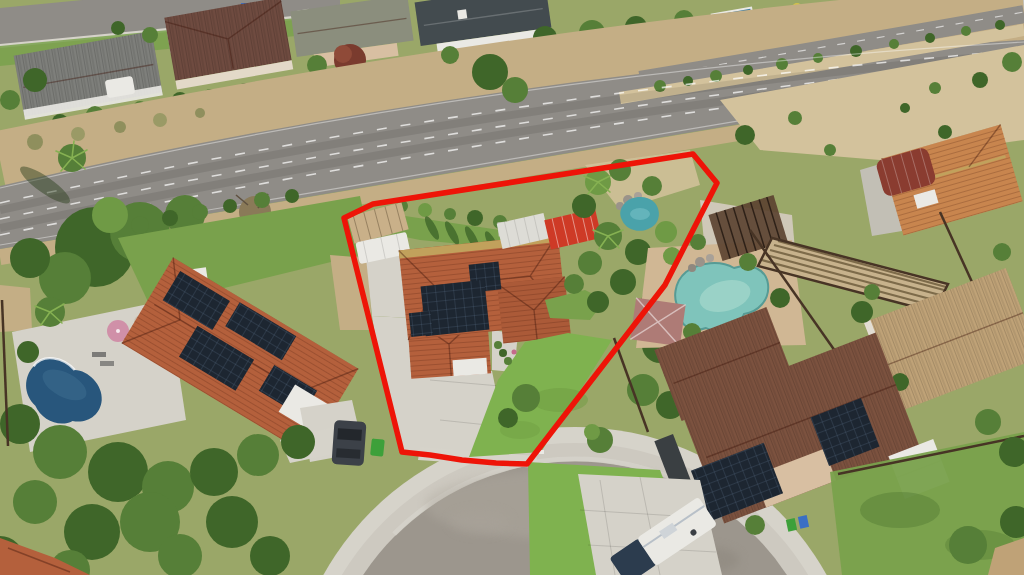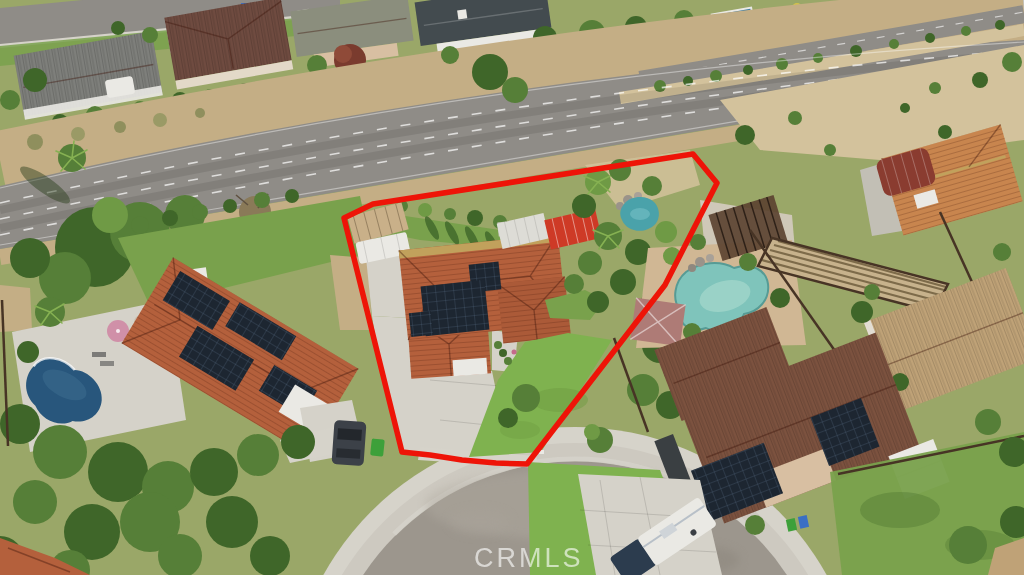--- a/index.html
+++ b/index.html
@@ -533,14 +533,13 @@
       <rect x="-20" y="-17" width="74" height="34" rx="4" class="white"></rect>
       <path d="M-20,-6 L54,-6" stroke="#b8c0c8" stroke-width="2" fill="none"></path>
       <rect x="2" y="-10" width="16" height="9" fill="#cfd4d8"></rect>
       <circle cx="30" cy="10" r="3" fill="#3a3f44"></circle>
     </g>
   </g>
 
   <polygon class="boundary" points="373,204 693,154 717,183 665,285 527,464 496,463 462,460 430,455 402,452 344,218" stroke-width="5.5"></polygon>
 </svg>
 
-<div class="watermark">CRMLS</div>
 </div>
 
 </body></html>

